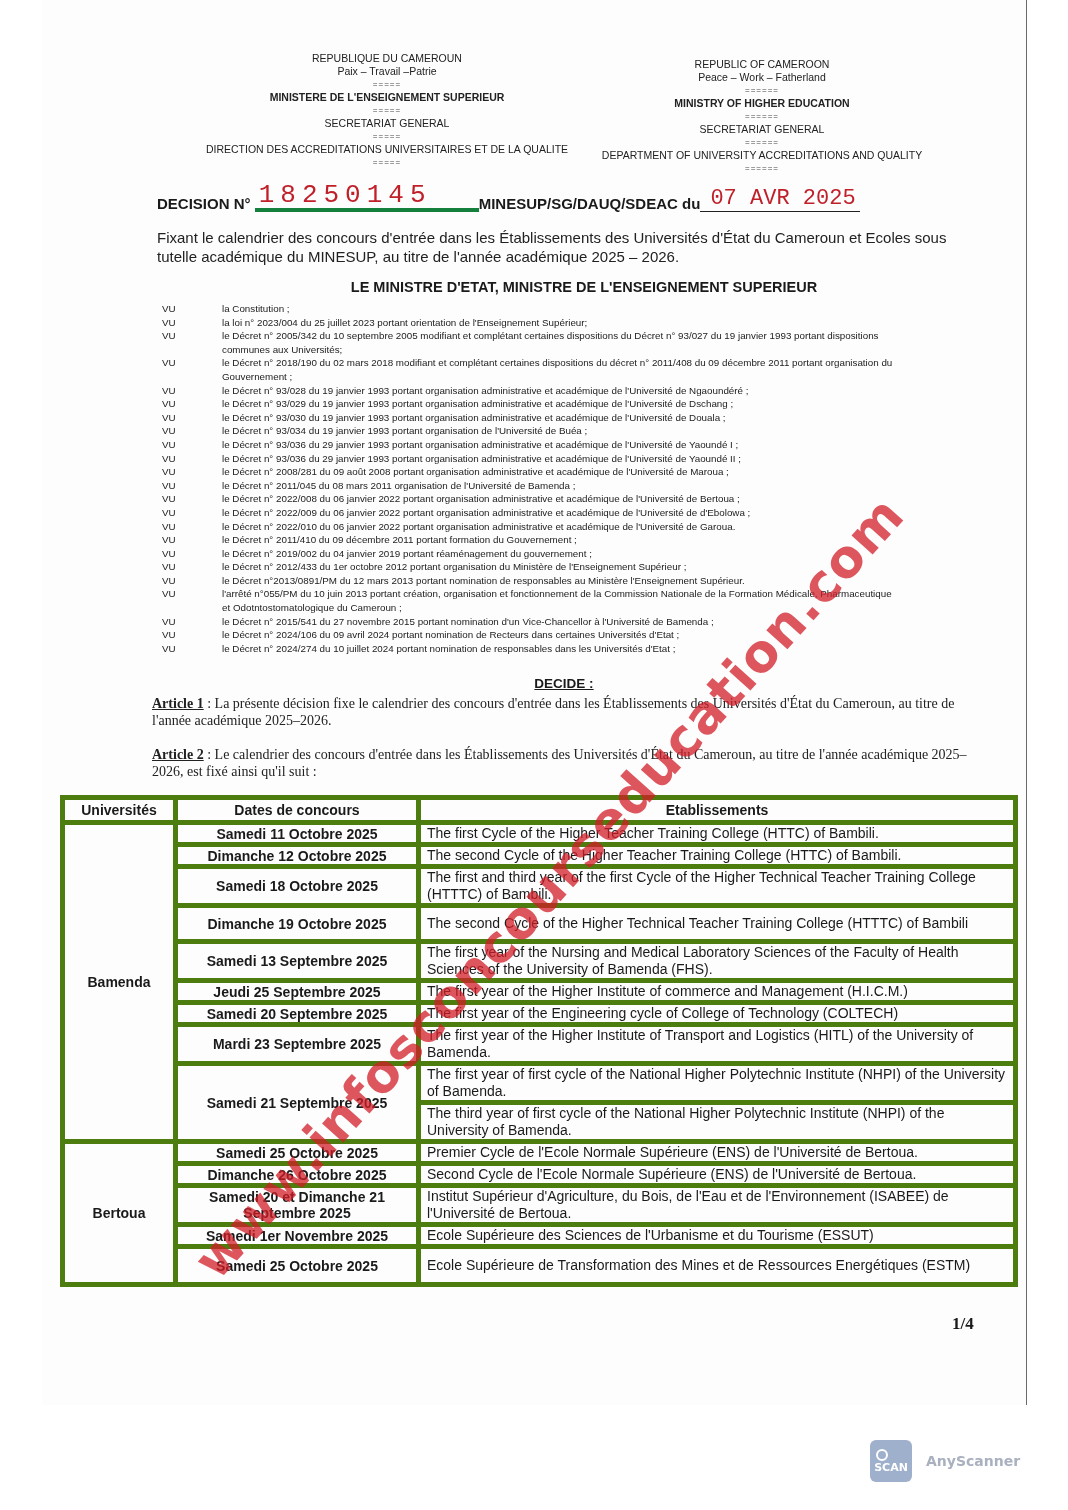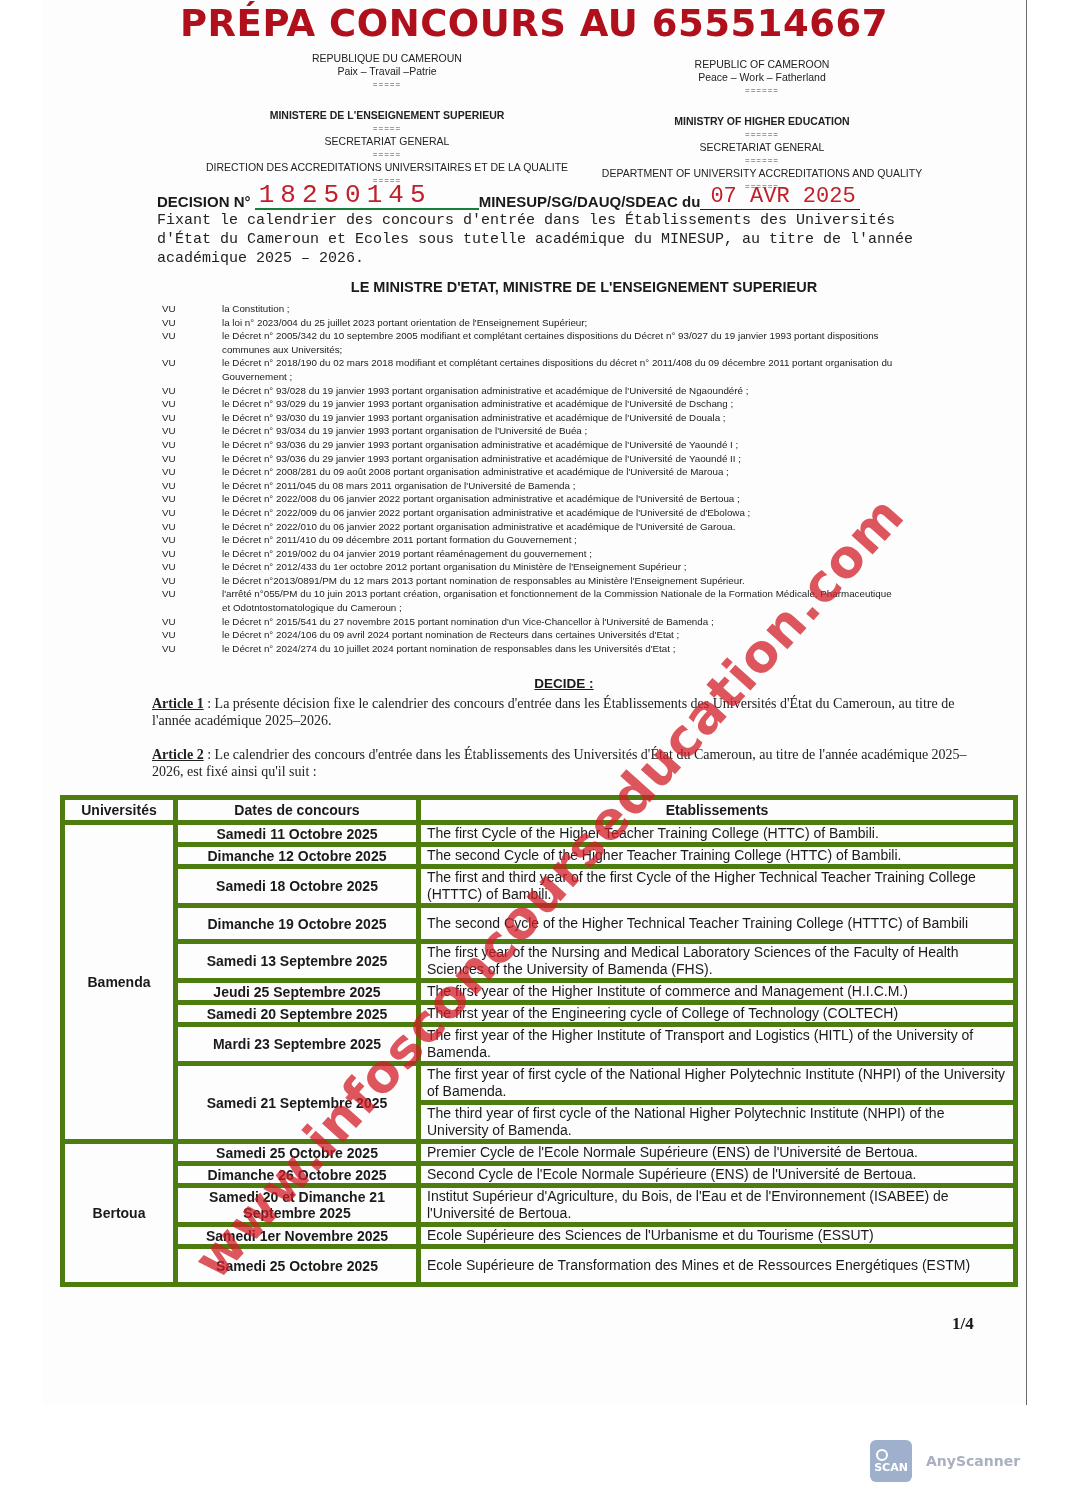--- a/index.html
+++ b/index.html
@@ -10,30 +10,30 @@
   .page {
     position: absolute; left: 42px; top: 0; width: 984px; height: 1405px;
     background: #fdfdfd; border-right: 1px solid #6a6a6a;
   }
   .banner {
     position: absolute; left: 0; right: 0; top: 2px; text-align: center;
     font-family: "DejaVu Sans", sans-serif; font-weight: bold; font-size: 37px;
     color: #b0101c; letter-spacing: 0.5px;
   }
   .hdr { position: absolute; text-align: center; font-family: "Liberation Sans", sans-serif; font-size: 10.5px; line-height: 13px; color: #222; }
-  .hdr .b { font-weight: bold; margin-top: 18px; }
+  .hdr .b { font-weight: bold; }
   .hdr .sep { letter-spacing: 1px; font-size: 8px; color: #444; }
   .hdr-fr { left: 150px; top: 52px; width: 390px; }
   .hdr-en { left: 540px; top: 58px; width: 360px; }
 
   .decision { position: absolute; left: 115px; top: 182px; width: 800px; font-family: "Liberation Sans", sans-serif; }
   .decision .line1 { font-size: 15px; font-weight: bold; display: flex; align-items: flex-end; }
-  .decision .num { color: #c0202a; font-family: "Liberation Mono", monospace; font-weight: normal; font-size: 26px; border-bottom: 2px solid #15803d; width: 220px; display: inline-block; letter-spacing: 6px; padding-left: 4px; line-height: 26px;}
+  .decision .num { color: #c0202a; font-family: "Liberation Mono", monospace; font-weight: normal; font-size: 26px; border-bottom: 4px solid #15803d; width: 220px; display: inline-block; letter-spacing: 6px; padding-left: 4px; line-height: 26px;}
   .decision .date { color: #c0202a; font-family: "Liberation Mono", monospace; font-weight: normal; font-size: 22px; border-bottom: 1px solid #222; width: 150px; display: inline-block; padding-left: 10px; line-height: 24px;}
-  .decision .sub { font-size: 15px; line-height: 19px; color: #222; margin-top: 1px; font-family: Liberation Mono, monospace; }
+  .decision .sub { font-size: 15px; line-height: 19px; color: #222; margin-top: 16px; }
 
   .minister { position: absolute; left: 0; right: 0; top: 279px; text-align: center; font-family: "Liberation Sans", sans-serif; font-weight: bold; font-size: 14.5px; padding-left: 100px; }
 
   .vu-list { position: absolute; left: 120px; top: 302px; width: 740px; font-family: "Liberation Sans", sans-serif; font-size: 9.8px; line-height: 13.6px; color: #222; }
   .vu-row { display: flex; }
   .vu-row .vu { width: 60px; flex: none; }
   .vu-row .txt { flex: 1; }
 
   .decide { position: absolute; left: 0; right: 0; top: 676px; text-align: center; padding-left: 60px; font-family: "Liberation Sans", sans-serif; font-weight: bold; font-size: 13.5px; text-decoration: underline; }
 
@@ -60,21 +60,20 @@
 
   .scanner { position: absolute; left: 870px; top: 1440px; display: flex; align-items: center; gap: 14px; }
   .scan-logo { width: 42px; height: 42px; border-radius: 6px; background: #9fb0cc; color: #fff; font-family: "DejaVu Sans", sans-serif; font-weight: bold; font-size: 11px; display: flex; flex-direction: column; justify-content: center; align-items: center; line-height: 12px; }
   .scan-logo .dot { width: 8px; height: 8px; border: 2px solid #fff; border-radius: 50%; margin-bottom: 1px; align-self: flex-start; margin-left: 6px; }
   .scan-name { font-family: "DejaVu Sans", sans-serif; font-size: 14px; color: #a9b0bf; font-weight: bold; }
 </style>
 </head>
 <body>
 
 <div class="page">
-  <div class="banner">PRÉPA CONCOURS AU 655514667</div>
 
   <div class="hdr hdr-fr">
     <div>REPUBLIQUE DU CAMEROUN</div>
     <div>Paix – Travail –Patrie</div>
     <div class="sep">=====</div>
     <div class="b">MINISTERE DE L'ENSEIGNEMENT SUPERIEUR</div>
     <div class="sep">=====</div>
     <div>SECRETARIAT GENERAL</div>
     <div class="sep">=====</div>
     <div>DIRECTION DES ACCREDITATIONS UNIVERSITAIRES ET DE LA QUALITE</div>

